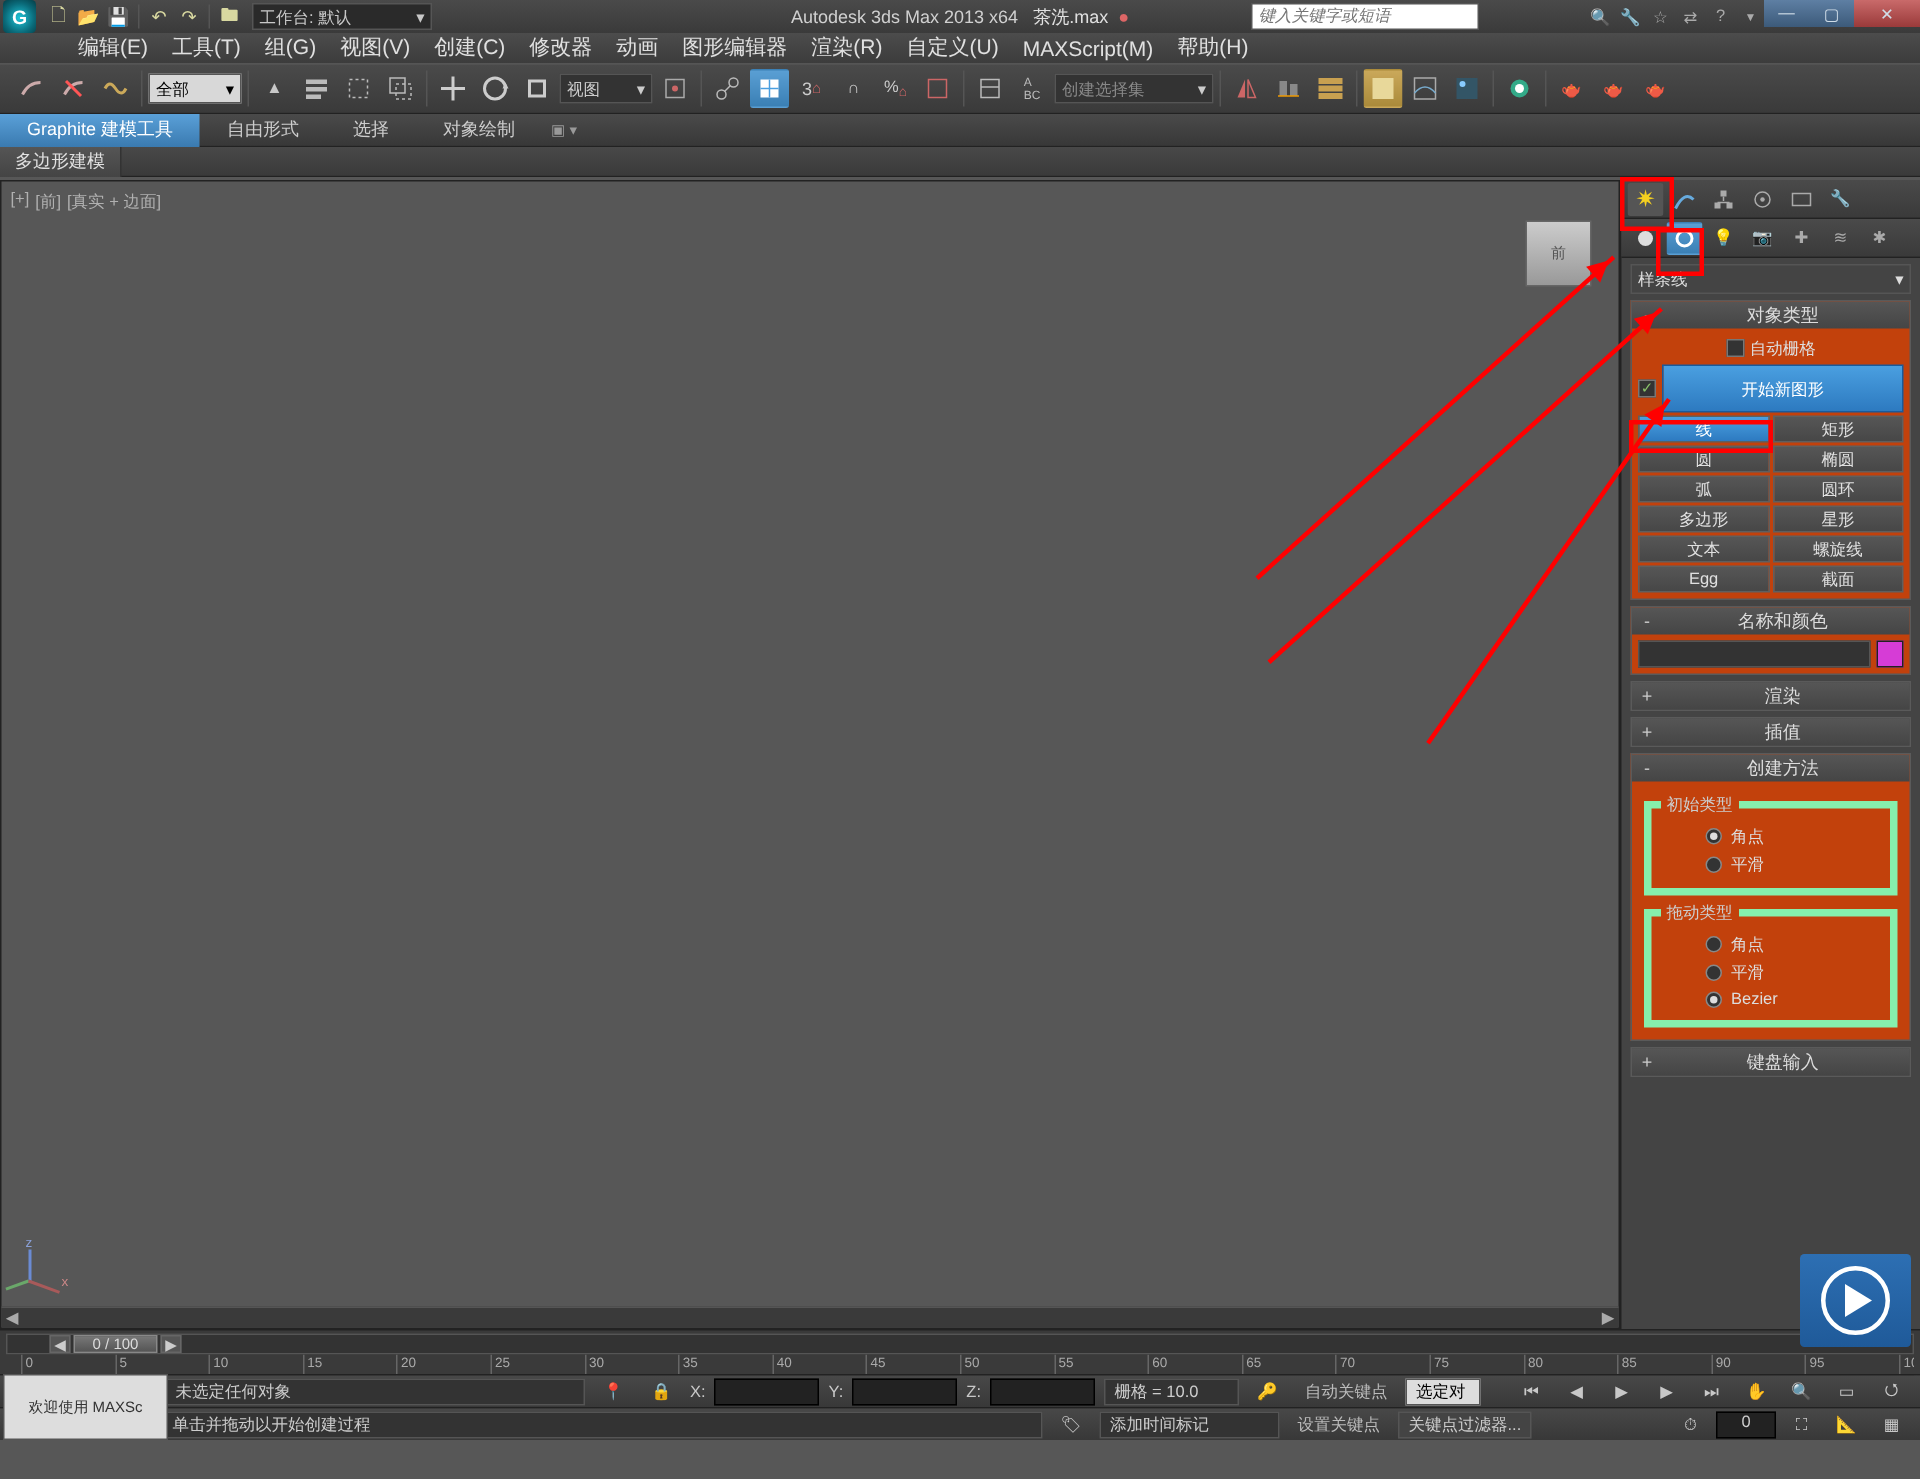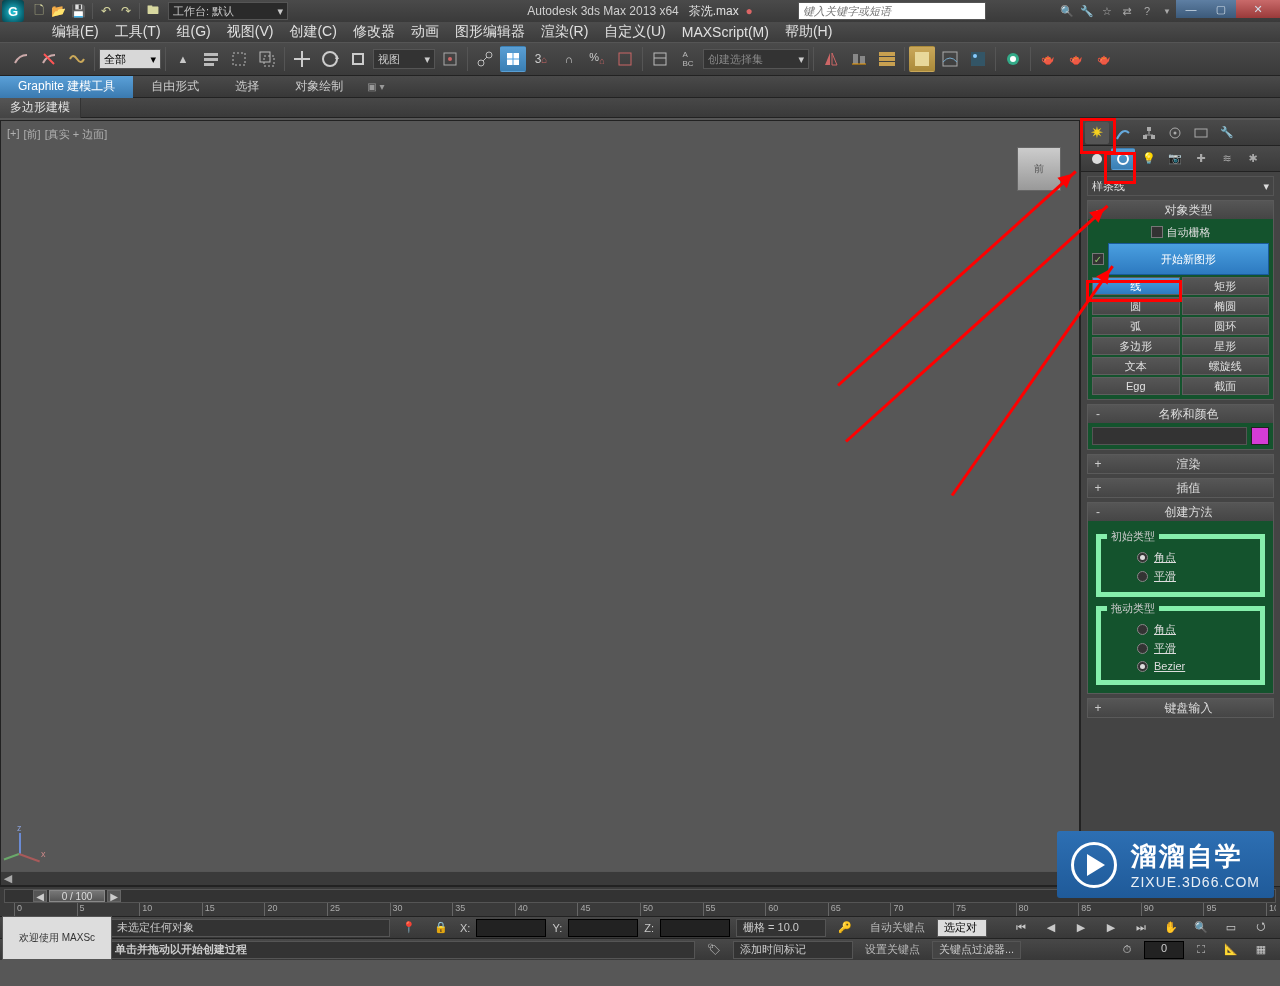--- a/index.html
+++ b/index.html
@@ -7,21 +7,21 @@
 
   
   .titlebar { height:22px; background:linear-gradient(#4a4a4a,#3a3a3a); display:flex; align-items:center; position:relative; }
   .app-icon { width:22px; height:22px; background:radial-gradient(circle at 50% 55%, #20c5d9 0%, #0a6b7a 60%, #043b44 100%); border-radius:3px; margin-left:2px; display:flex; align-items:center; justify-content:center; color:#fff; font-weight:bold; font-size:13px; }
   .qat { display:flex; align-items:center; gap:2px; margin-left:6px; }
   .qat-ico { width:18px; height:18px; display:flex; align-items:center; justify-content:center; color:#d8d8a0; cursor:pointer; font-size:12px; }
   .qat-sep { width:1px; height:16px; background:#555; margin:0 2px; }
   .workspace-dd { background:#2a2a2a; border:1px solid #555; height:18px; width:120px; display:flex; align-items:center; padding:0 4px; justify-content:space-between; margin-left:4px; }
   .title-text { position:absolute; left:50%; transform:translateX(-50%); top:3px; color:#d0d0d0; font-size:12px; white-space:nowrap; }
   .title-text .fn { color:#e0e0e0; }
-  .search-box { position:absolute; right:294px; top:2px; width:188px; height:18px; background:#fff; border:1px solid #555; padding:0 4px; display:flex; align-items:center; }
+  .search-box { position:absolute; right:294px; top:2px; width:152px; height:18px; background:#fff; border:1px solid #555; padding:0 4px; display:flex; align-items:center; }
   .search-box input { border:none; outline:none; width:100%; font-style:italic; color:#888; font-size:11px; background:transparent; }
   .title-right-icons { position:absolute; right:104px; top:2px; display:flex; gap:2px; }
   .title-right-icons span { width:18px; height:18px; display:flex; align-items:center; justify-content:center; color:#aaa; cursor:pointer; }
   .win-controls { position:absolute; right:0; top:0; display:flex; }
   .win-btn { width:30px; height:18px; display:flex; align-items:center; justify-content:center; color:#d0dde8; font-size:11px; }
   .win-min { background:linear-gradient(#5e7fa3,#3c5a7a); }
   .win-max { background:linear-gradient(#5e7fa3,#3c5a7a); }
   .win-close { background:linear-gradient(#c96a6a,#9a3a3a); width:44px; }
 
   
@@ -57,42 +57,42 @@
   .axis-y { position:absolute; bottom:0; left:0; width:16px; height:2px; background:#6aa86a; transform:rotate(160deg); transform-origin:left; }
   .axis-label { position:absolute; font-size:9px; color:#888; }
 
   
   .right-col { width:200px; display:flex; flex-direction:column; background:#444; border-left:1px solid #222; }
   .icon-strip { height:26px; background:linear-gradient(#4a4a4a,#3a3a3a); display:flex; align-items:center; justify-content:flex-start; padding-left:4px; gap:2px; border-bottom:1px solid #222; }
   .icon-strip .tb-ico { width:24px; height:22px; }
 
   .cmd-dd { height:20px; background:#444; border:1px solid #555; margin:4px 6px 4px 6px; display:flex; align-items:center; justify-content:space-between; padding:0 4px; color:#ddd; font-size:11px; }
 
-  .rollout { margin:0 6px 4px 6px; background:#14532d; border:1px solid #5a5a5a; }
+  .rollout { margin:0 6px 4px 6px; background:#c2410c; border:1px solid #5a5a5a; }
   .rollout-hdr { height:18px; background:linear-gradient(#565656,#454545); display:flex; align-items:center; padding:0 4px; color:#ddd; font-size:12px; }
   .rollout-hdr .toggle { width:12px; text-align:center; color:#ccc; margin-right:4px; }
   .rollout-hdr .title { flex:1; text-align:center; }
   .rollout-body { padding:4px; }
 
   .chk-row { display:flex; align-items:center; justify-content:center; gap:4px; height:18px; color:#ddd; font-size:11px; }
   .chk { width:12px; height:12px; background:#333; border:1px solid #777; display:inline-flex; align-items:center; justify-content:center; color:#8ac46a; font-size:10px; }
   .start-row { display:flex; align-items:center; gap:4px; margin:2px 0; }
   .start-btn { flex:1; height:32px; background:linear-gradient(#4a9fe0,#2d7ac0); border:1px solid #1a5a9a; text-align:center; color:#fff; font-size:11px; display:flex; align-items:center; justify-content:center; cursor:pointer; }
 
   .obj-grid { display:grid; grid-template-columns:1fr 1fr; gap:2px; }
   .obj-btn { height:18px; background:linear-gradient(#565656,#474747); border:1px solid #5f5f5f; text-align:center; color:#e0e0e0; font-size:11px; display:flex; align-items:center; justify-content:center; cursor:pointer; }
   .obj-btn.sel { background:linear-gradient(#4a9fe0,#2d7ac0); color:#fff; }
 
   .name-row { display:flex; gap:4px; padding:4px; }
   .name-input { flex:1; height:18px; background:#333; border:1px solid #555; }
   .color-swatch { width:18px; height:18px; background:#d63cd6; border:1px solid #222; cursor:pointer; }
 
   .radio-group { border:5px solid #86efac; margin:4px; padding:4px 6px 6px 6px; }
   .radio-group legend { font-size:11px; color:#ccc; padding:0 4px; }
-  .radio-row { display:flex; align-items:center; gap:6px; padding:2px 0 2px 30px; font-size:11px; color:#ddd;text-decoration:underline; }
+  .radio-row { display:flex; align-items:center; gap:6px; padding:2px 0 2px 30px; font-size:11px; color:#ddd; }
   .radio { width:11px; height:11px; border-radius:50%; background:#333; border:1px solid #888; display:inline-flex; align-items:center; justify-content:center; }
   .radio.on::after { content:""; width:5px; height:5px; background:#ddd; border-radius:50%; }
 
   
   .timeline-wrap { position:absolute; left:0; right:0; bottom:70px; height:30px; background:#3a3a3a; border-top:1px solid #222; }
   .time-slider { position:relative; height:14px; background:#333; border:1px solid #555; margin:2px 4px 0 4px; }
   .time-knob { position:absolute; left:44px; top:0; width:56px; height:12px; background:linear-gradient(#777,#555); border:1px solid #888; text-align:center; font-size:10px; color:#ddd; }
   .time-arrow { position:absolute; top:0; width:14px; height:12px; background:#555; border:1px solid #666; text-align:center; font-size:10px; color:#ccc; cursor:pointer; }
   .ruler { position:relative; height:14px; margin:0 4px; background:#3a3a3a; overflow:hidden; }
   .tick { position:absolute; top:0; height:14px; border-left:1px solid #666; font-size:9px; color:#aaa; padding-left:2px; }
@@ -604,21 +604,21 @@
     <div class="tb-ico">⏭</div>
     <div class="tb-ico">✋</div>
     <div class="tb-ico">🔍</div>
     <div class="tb-ico">▭</div>
     <div class="tb-ico">⭯</div>
   </div>
 </div>
 
 <div class="status-row2">
   <div style="width:96px;"></div>
-  <div class="status-field" style="width:587px;background:#333;border:1px solid #555;font-weight:bold;">单击并拖动以开始创建过程</div>
+  <div class="status-field" style="width:587px;background:#333;border:1px solid #555;">单击并拖动以开始创建过程</div>
   <div class="tb-ico">🏷</div>
   <div class="status-field" style="background:#333;border:1px solid #555;width:120px;">添加时间标记</div>
   <div class="status-field autokey">设置关键点</div>
   <div class="status-field" style="background:#444;border:1px solid #555;">关键点过滤器...</div>
   <div class="status-right">
     <div class="tb-ico">⏱</div>
     <div class="status-box status-dark" style="width:40px;text-align:center;color:#ccc;">0</div>
     <div class="tb-ico">⛶</div>
     <div class="tb-ico">📐</div>
     <div class="tb-ico">▦</div>
@@ -630,17 +630,13 @@
 <div class="anno" style="left:1080px; top:118px; width:36px; height:36px;"></div>
 <div class="anno" style="left:1104px; top:152px; width:32px; height:32px;"></div>
 <div class="anno" style="left:1086px; top:280px; width:96px; height:22px;"></div>
 
 <div class="arrow" style="left:838px; top:384px; width:320px; transform:rotate(-42deg);"></div>
 <div class="arrow" style="left:846px; top:440px; width:352px; transform:rotate(-42deg);"></div>
 <div class="arrow" style="left:952px; top:494px; width:280px; transform:rotate(-55deg);"></div>
 
 <div class="watermark-group">
   <div class="wm-icon"></div>
-  <div class="wm-text">
-    <span class="t1">溜溜自学</span>
-    <span class="t2">ZIXUE.3D66.COM</span>
-  </div>
 </div>
 
 </body></html>

